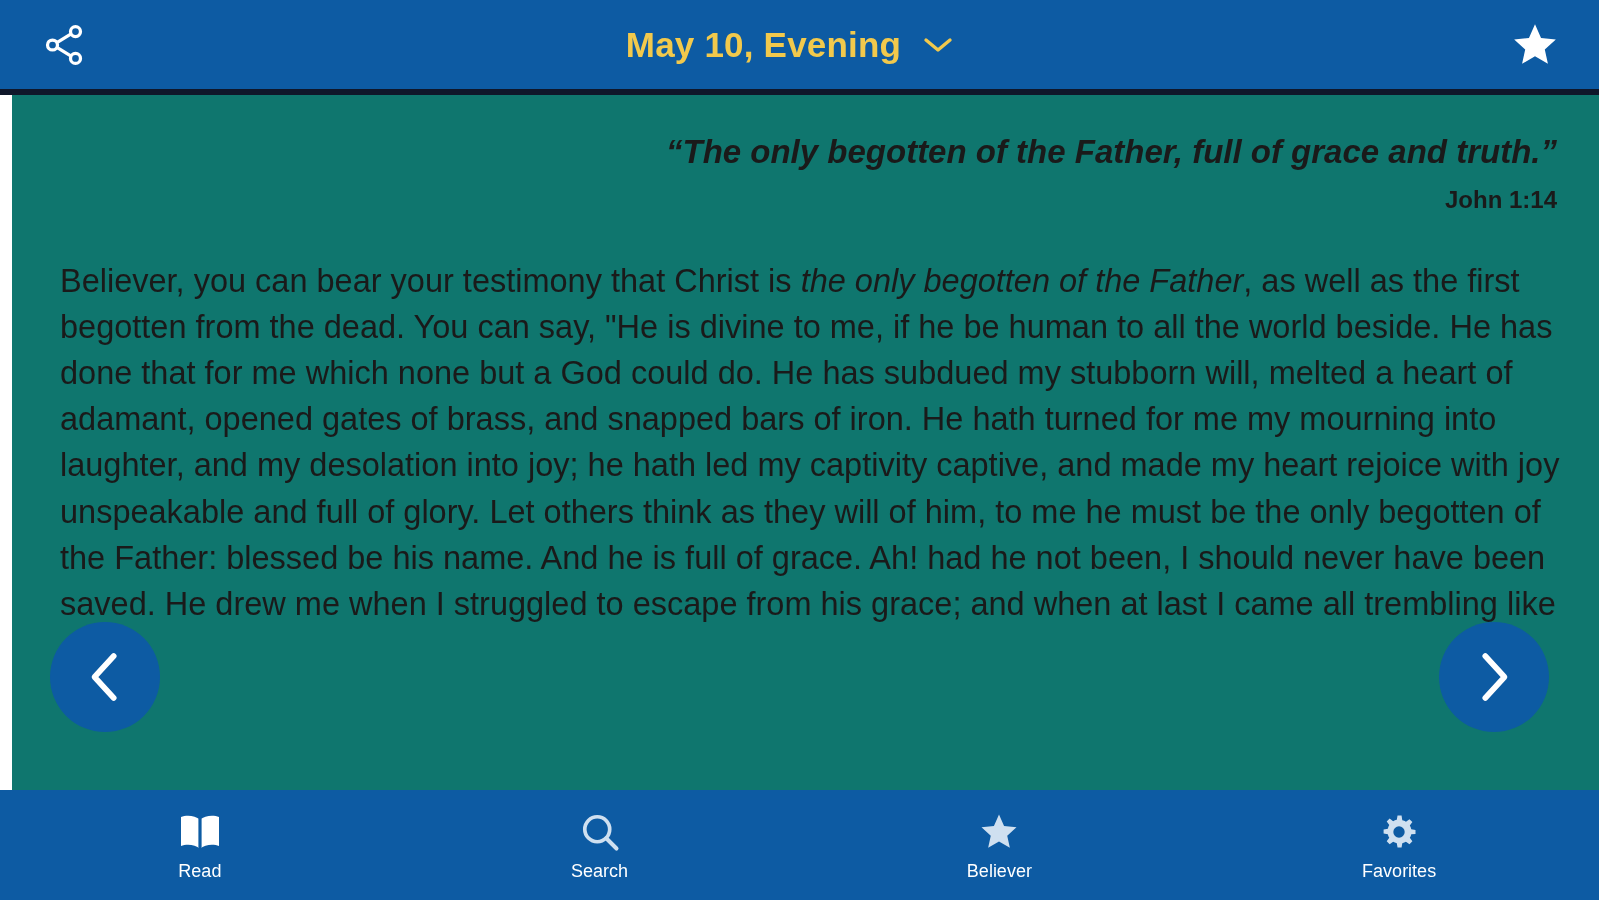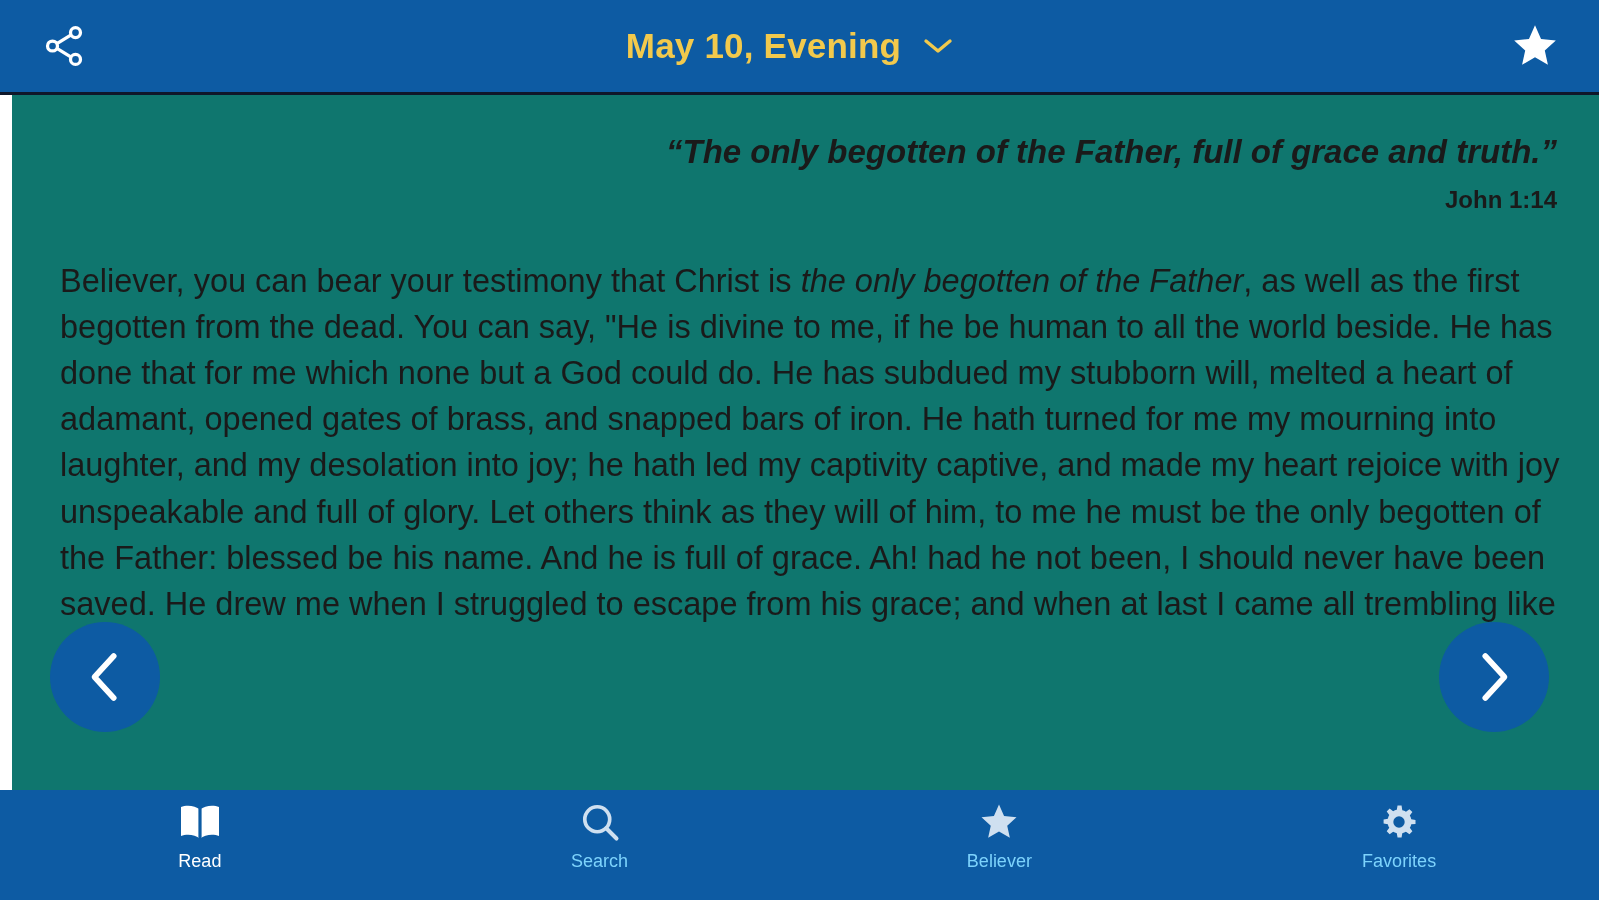--- a/index.html
+++ b/index.html
@@ -22,21 +22,21 @@
   .topbar {
     position: absolute;
     top: 0; left: 0;
     width: 1599px;
     height: 95px;
     background: #0d5ba3;
     display: flex;
     align-items: center;
     justify-content: space-between;
     padding: 0 34px;
-    border-bottom: 3px solid #0f172a;
+    border-bottom: 6px solid #0f172a;
   }
   .share-btn {
     width: 60px; height: 60px;
     display: flex; align-items: center; justify-content: center;
     cursor: pointer;
   }
   .title-wrap {
     display: flex;
     align-items: center;
     gap: 22px;
@@ -120,27 +120,28 @@
     background: #0d5ba3;
     display: flex;
     align-items: center;
   }
   .tab {
     flex: 1;
     height: 92px;
     display: flex;
     flex-direction: column;
     align-items: center;
+    justify-content: center;
     gap: 6px;
     cursor: pointer;
   }
   .tab-icon { height: 46px; display: flex; align-items: center; justify-content: center; }
   .tab-label {
     font-size: 18px;
-    color: #7dd3fc;
+    color: #ffffff;
   }
   .tab.active .tab-label { color: #ffffff; }
 </style>
 </head>
 <body>
 
 <div class="app">
 
   <div class="topbar">
     <div class="share-btn">

